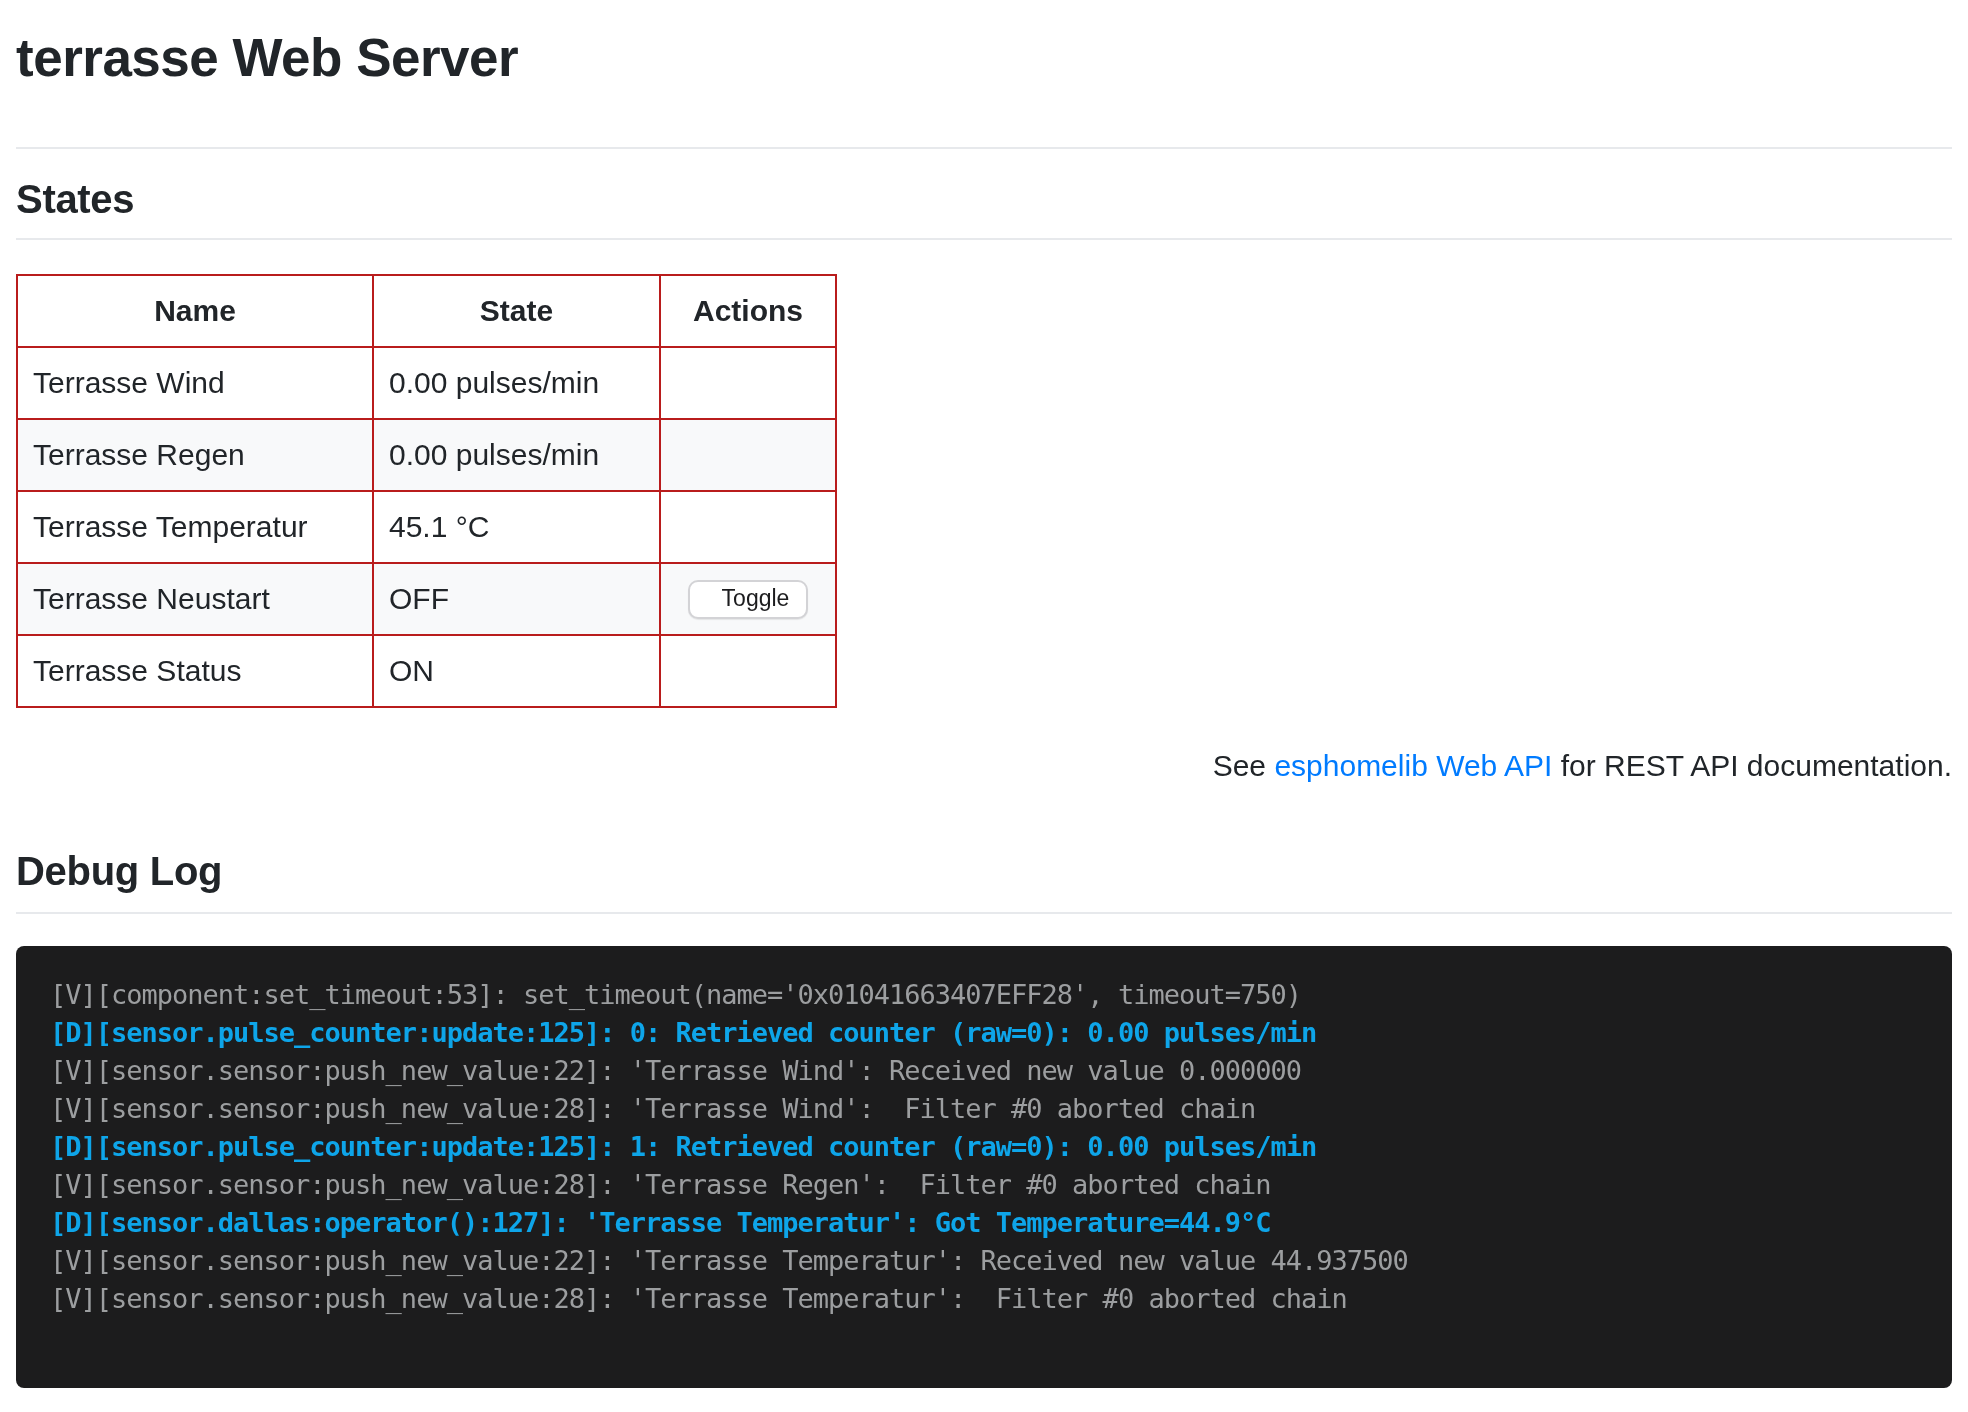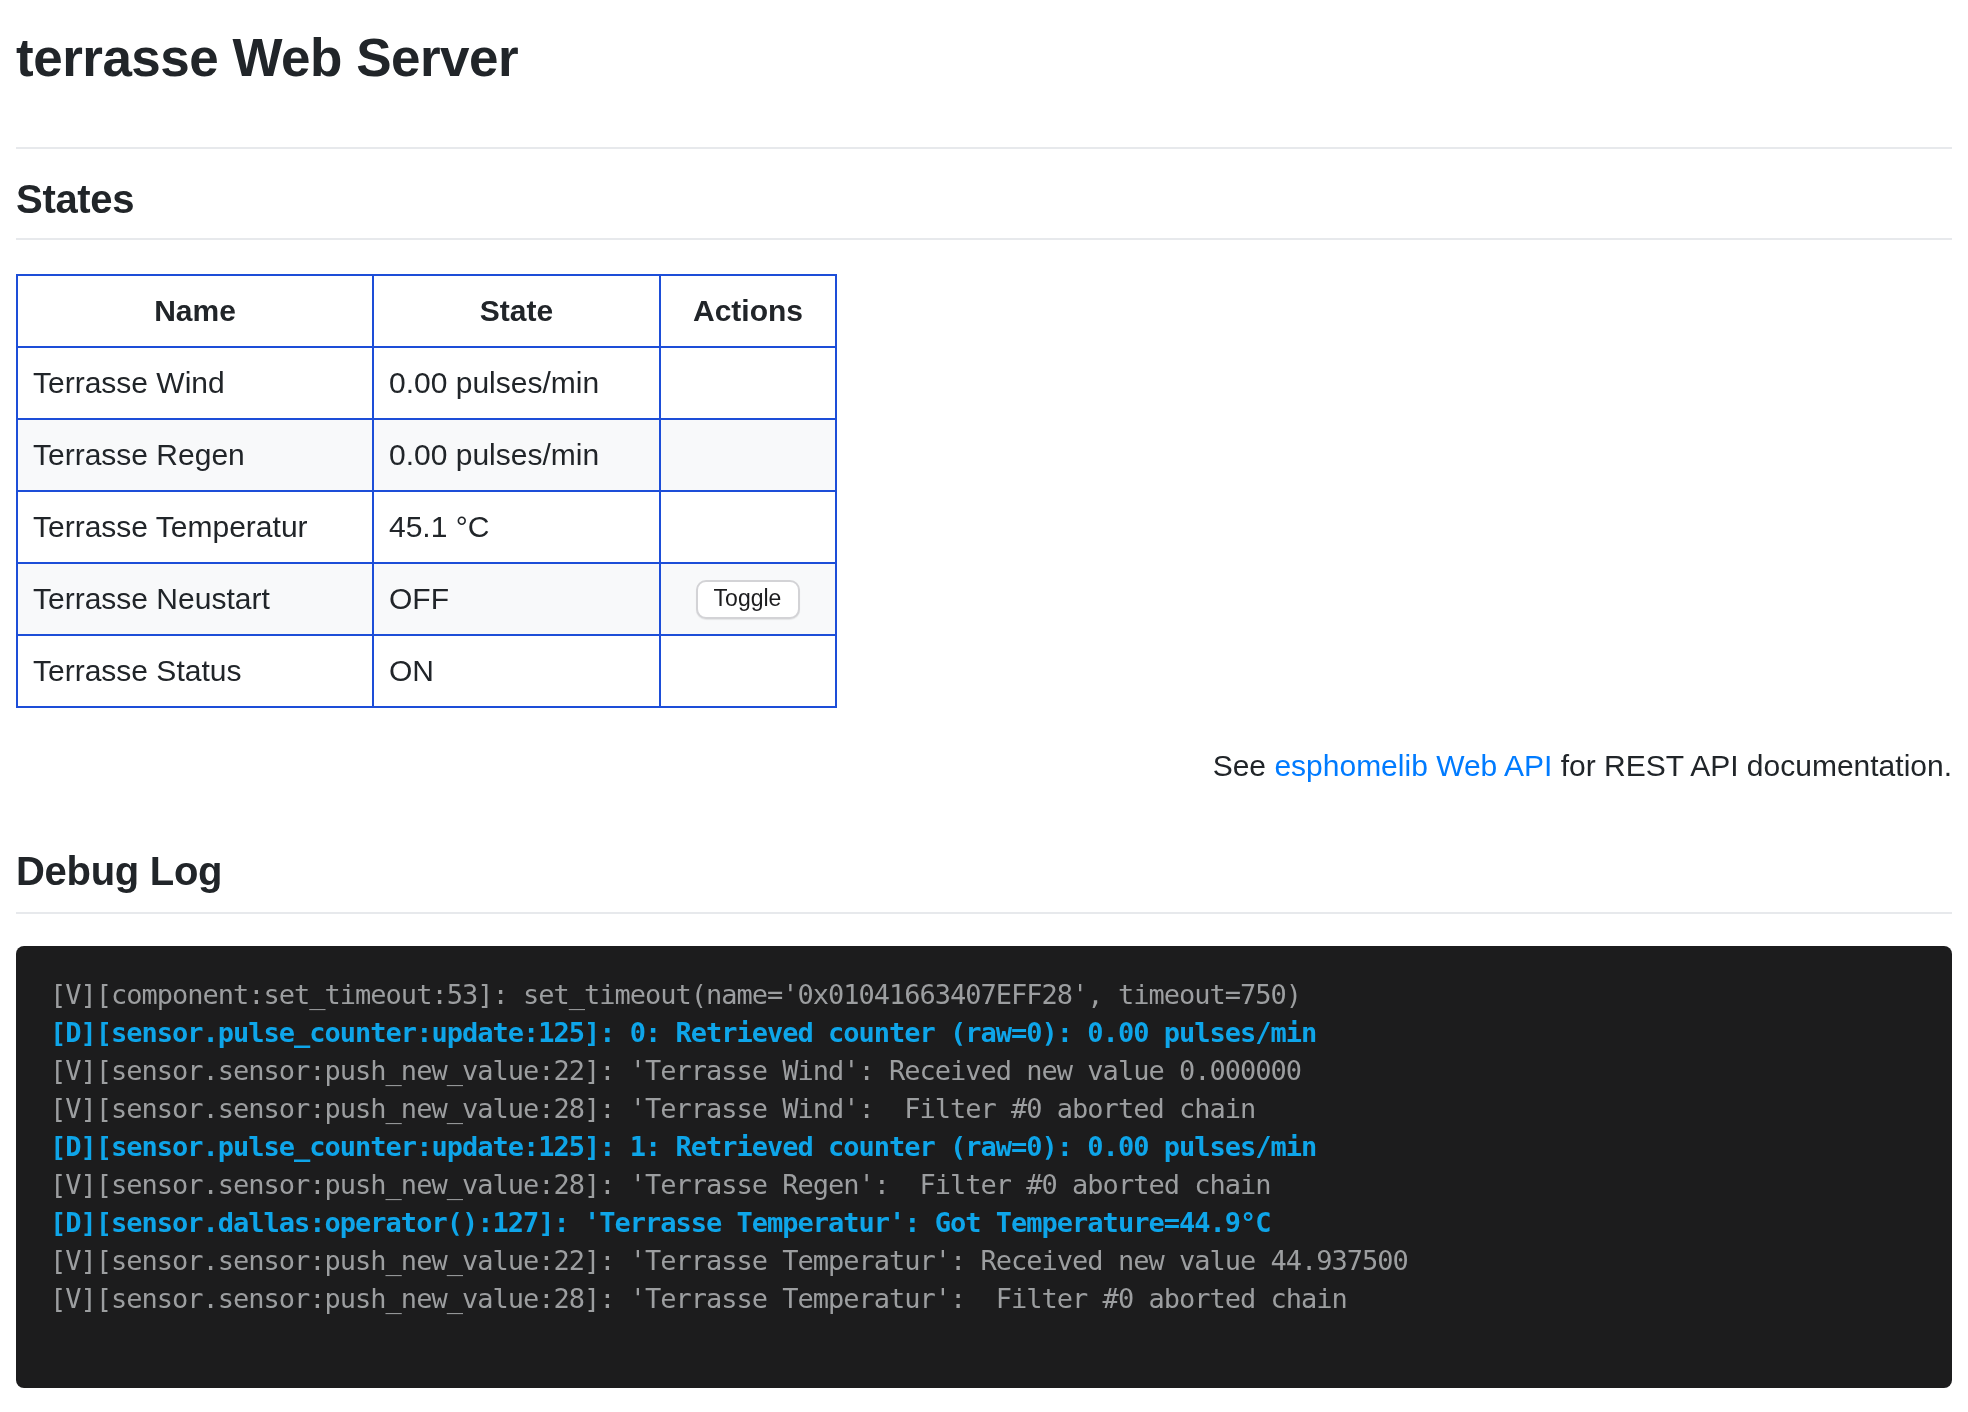--- a/index.html
+++ b/index.html
@@ -41,21 +41,21 @@
   hr.after-states { margin-top: 14px; }
   hr.after-debug  { margin-top: 16px; }
 
   table.states-table {
     margin-top: 34px;
     border-collapse: collapse;
     font-size: 30px;
     table-layout: fixed;
   }
   .states-table th, .states-table td {
-    border: 2px solid #1d4ed8;
+    border: 2px solid #b91c1c;
     box-sizing: border-box;
   }
   .states-table th {
     padding: 18px 10px;
     text-align: center;
     font-weight: 700;
   }
   .states-table td {
     padding: 18px 15px;
     text-align: left;
@@ -67,21 +67,21 @@
   .states-table tbody tr:nth-child(even) {
     background: #f8f9fa;
   }
   .toggle-btn {
     font-family: "Liberation Sans", sans-serif;
     font-size: 23px;
     color: #1c1c1e;
     background: #ffffff;
     border: 2px solid #d3d3d6;
     border-radius: 10px;
-    padding: 3px 17px 5px 16px;
+    padding: 3px 17px 5px 32px;
     box-shadow: 0 1px 1px rgba(0,0,0,0.08);
     cursor: pointer;
   }
   p.api-note {
     margin: 40px 0 0 0;
     font-size: 30px;
     line-height: 36px;
     text-align: right;
   }
   p.api-note a {

